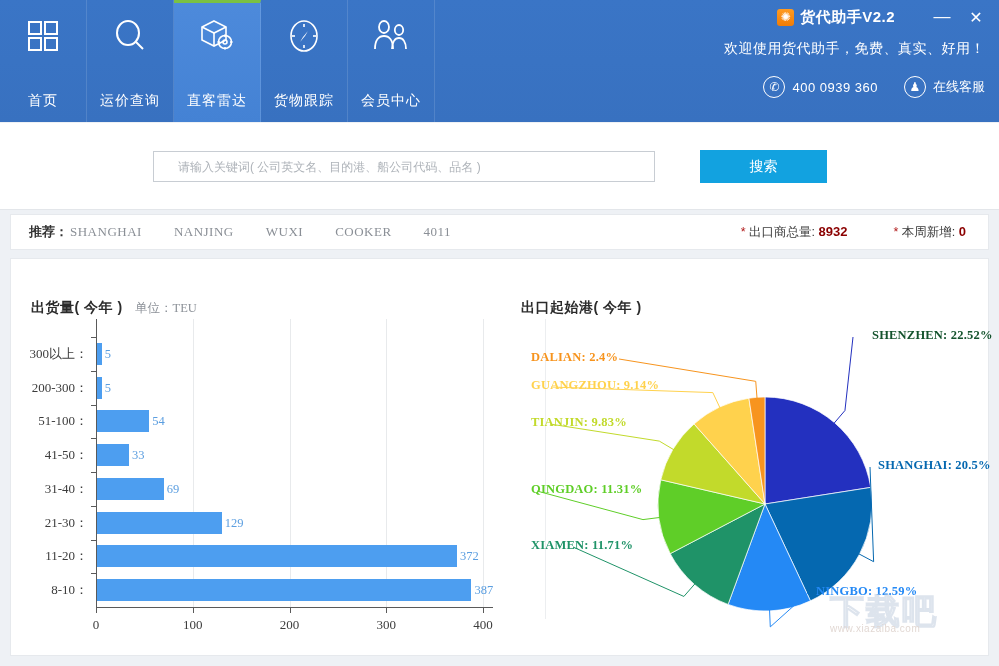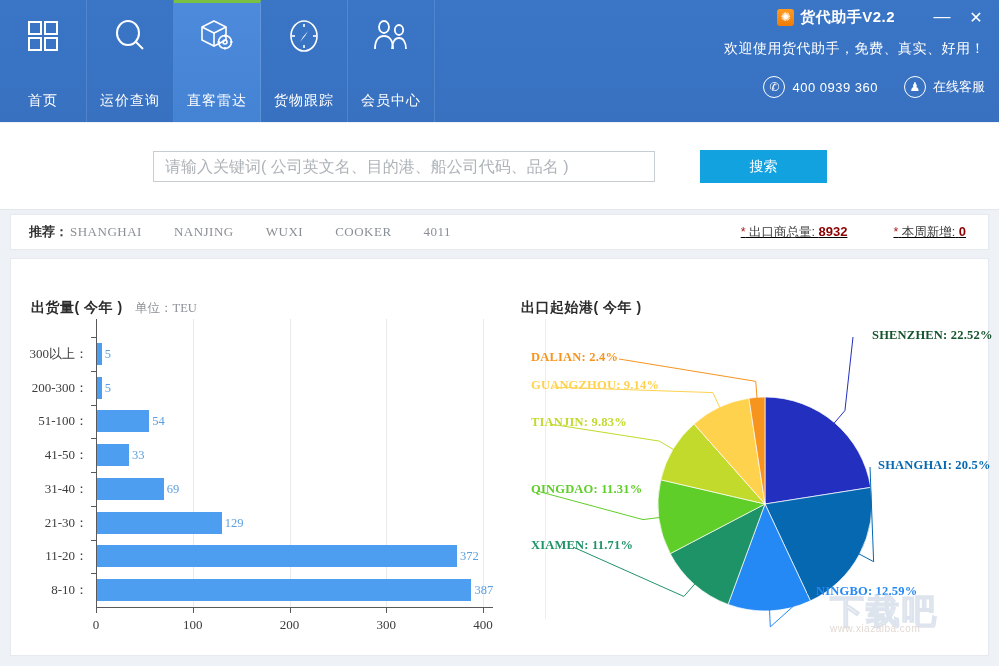--- a/index.html
+++ b/index.html
@@ -74,42 +74,42 @@
 
   
   #search-row{
     position:absolute; left:0; top:123px; width:999px; height:87px;
     background:#ffffff; border-bottom:1px solid #e3e6ea;
   }
   #search-input{
     position:absolute; left:153px; top:151px; width:502px; height:31px;
     border:1px solid #c8cdd3; background:#fff; outline:none;
     font-family:"Liberation Sans","DejaVu Sans",sans-serif;
-    font-size:16px; color:#555; padding:0 11px;
+    font-size:12px; color:#555; padding:0 24px;
   }
   #search-input::placeholder{ color:#aeb3b9; }
   #search-button{
     position:absolute; left:700px; top:150px; width:127px; height:33px;
     background:#12a2e0; border:none; color:#fff; font-size:14px; cursor:pointer;
     font-family:"Liberation Sans","DejaVu Sans",sans-serif;
   }
 
   
   #rec-bar{
     position:absolute; left:10px; top:214px; width:979px; height:36px;
     background:#ffffff; border:1px solid #e6e9ed;
     display:flex; align-items:center;
   }
   #rec-label{ margin-left:18px; font-size:13px; color:#333; font-weight:bold; }
   .rec-item{
     font-family:"Liberation Serif","DejaVu Serif",serif;
     font-size:13px; color:#8a8f96; cursor:pointer; margin-left:32px; letter-spacing:.5px;
   }
   #rec-item-0{ margin-left:2px; }
-  #stats{ margin-left:auto; display:flex; align-items:flex-end; padding-right:22px;text-decoration:underline; }
+  #stats{ margin-left:auto; display:flex; align-items:flex-end; padding-right:22px; }
   .stat{ font-size:12.5px; color:#3a3a3a; margin-left:46px; white-space:nowrap; }
   .stat .star{ color:#b01818; }
   .stat .num{ color:#8b0000; font-weight:bold; font-size:13px; }
 
   
   #chart-panel{
     position:absolute; left:10px; top:258px; width:979px; height:398px;
     background:#ffffff; border:1px solid #e6e9ed;
   }
   .chart-title{

